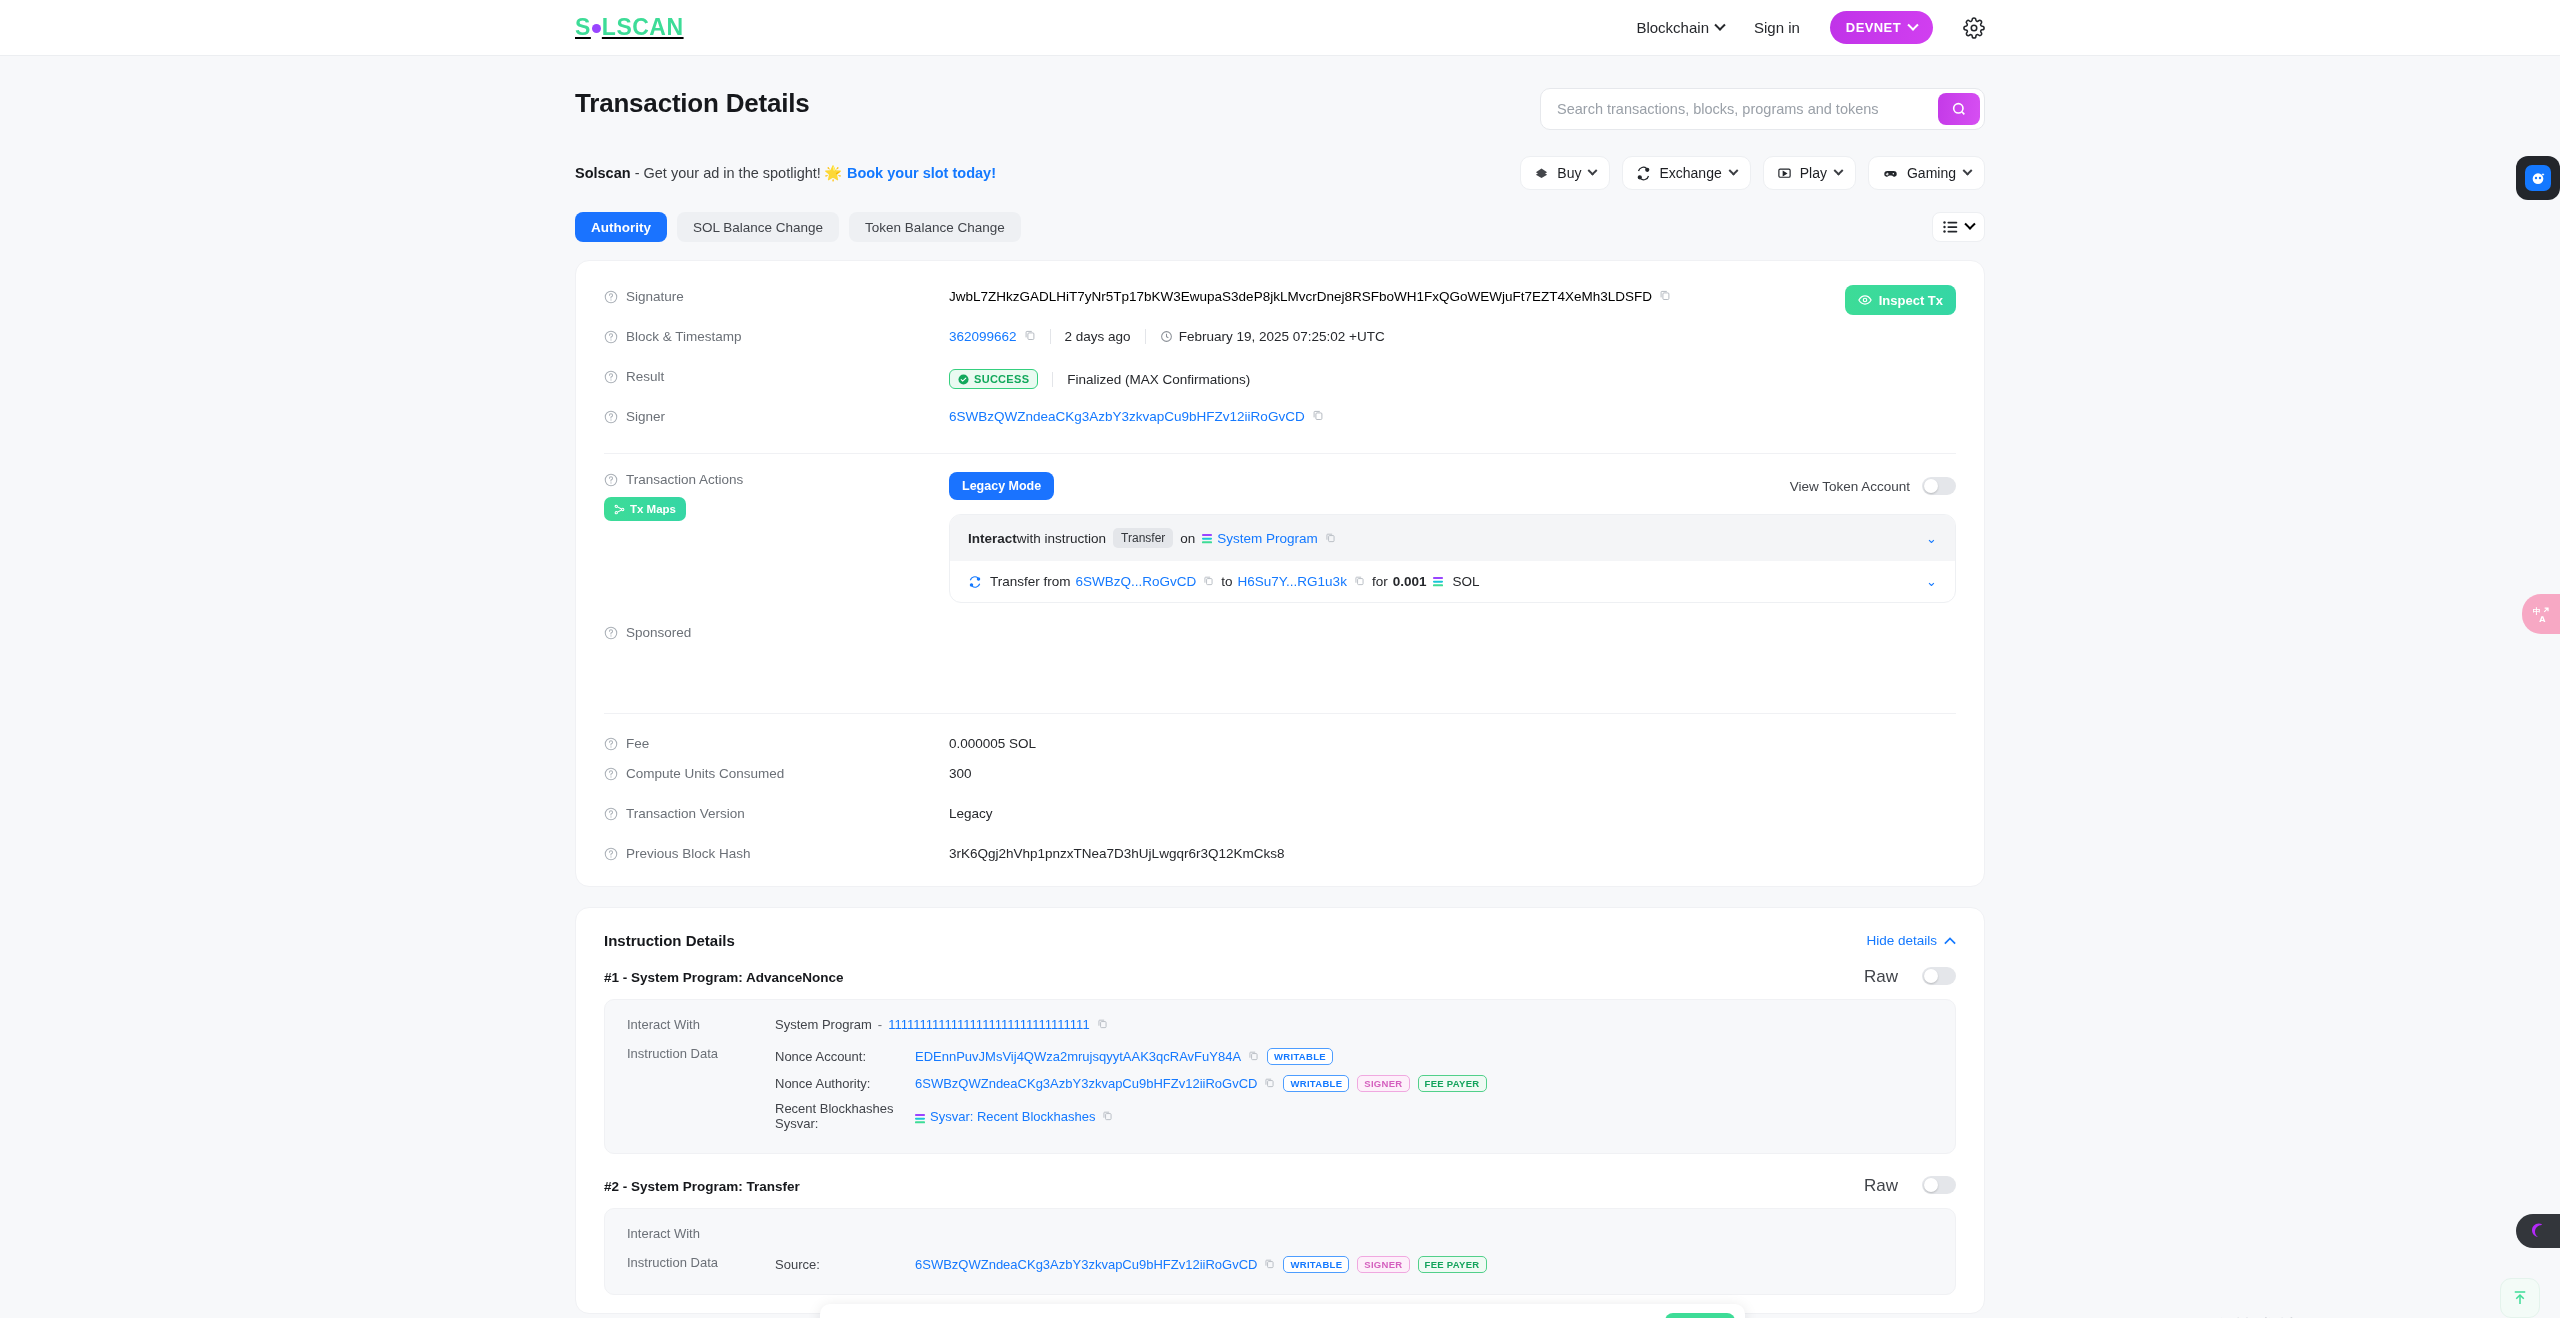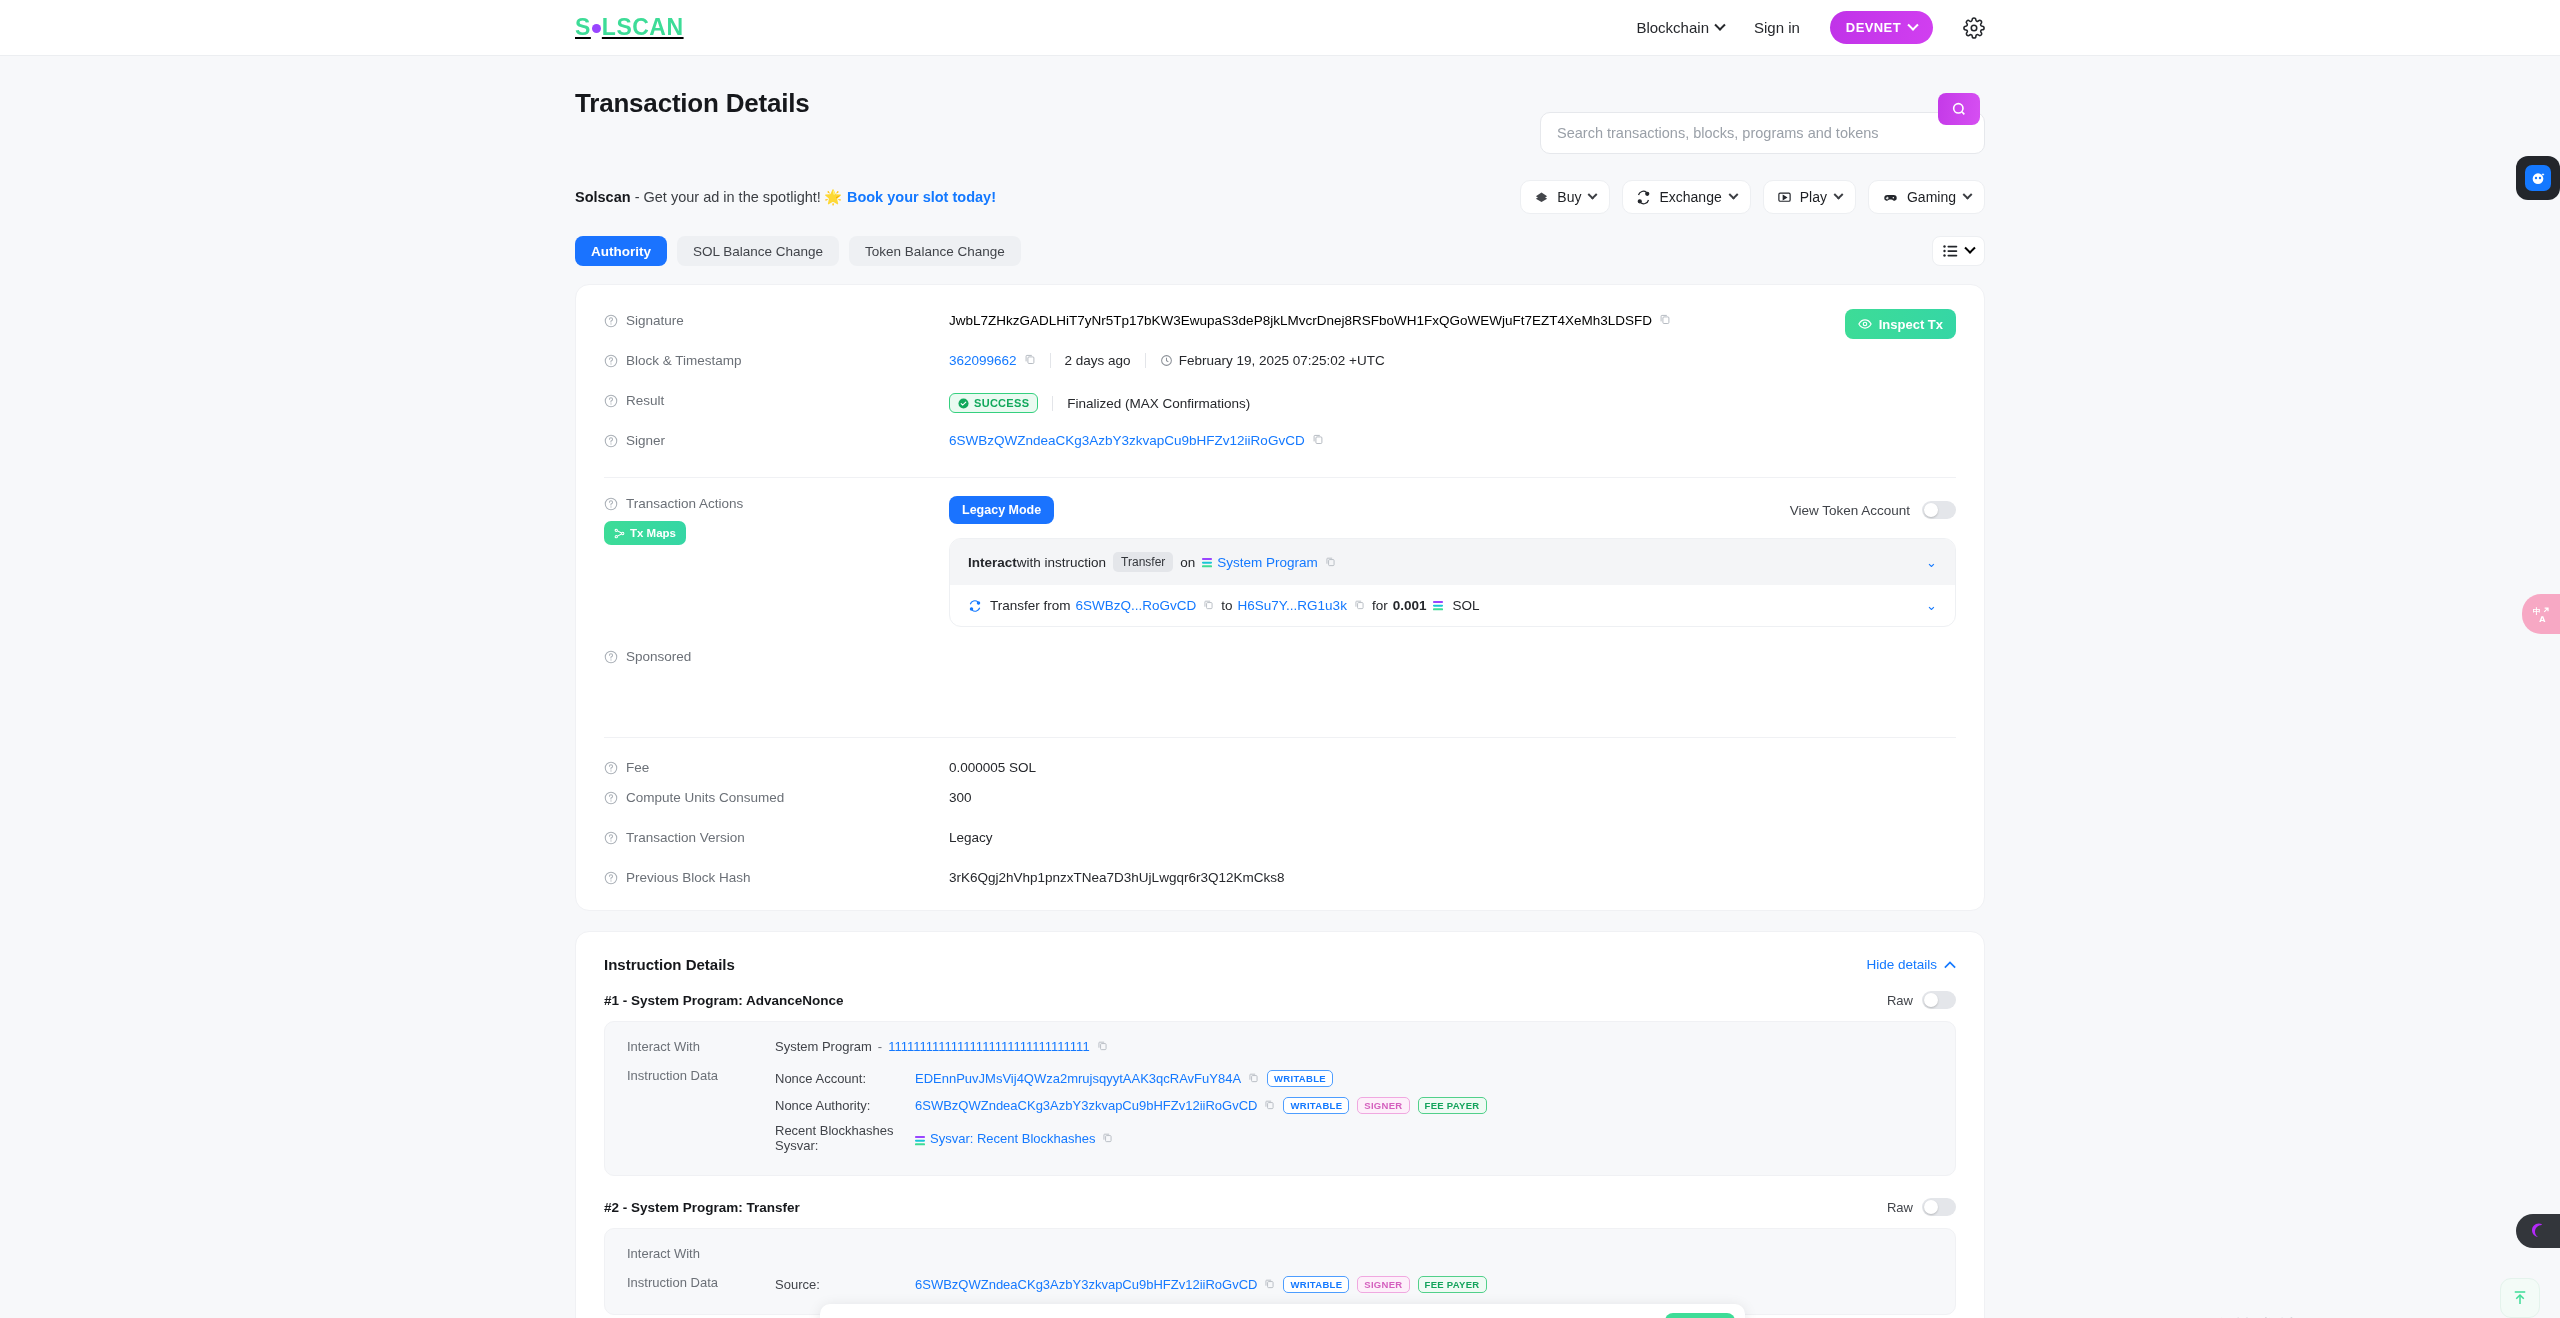--- a/index.html
+++ b/index.html
@@ -43,21 +43,20 @@
   .page { width: 2560px; position: relative; }
   .container { width: 1410px; margin: 0 auto; position: relative; }
 
   .title-row { display:flex; align-items:flex-start; padding-top: 32px; }
   .page-title { font-size: 26px; font-weight: 600; color: #16181c; letter-spacing:-.2px; }
   .search-wrap { margin-left: auto; width: 445px; position: relative; }
   .search-box {
     width: 100%; height: 42px; border: 1px solid #e6e8ec; border-radius: 10px;
     background:#fff; padding: 0 58px 0 16px; font-size: 14.5px; color:#2b2d31;
     font-family: "Liberation Sans", sans-serif;
-    margin-top: 24px;
   }
   .search-box::placeholder { color: #9aa0a8; }
   .search-btn {
     position:absolute; right:5px; top:5px; width:42px; height:32px; border-radius:8px;
     background: linear-gradient(95deg,#c43ae8,#d64ff2); border:none; cursor:pointer;
     display:flex; align-items:center; justify-content:center;
   }
 
   .ad-row { display:flex; align-items:center; margin-top: 26px; }
   .ad-text { font-size: 14.5px; color: #3b3e43; }
@@ -130,21 +129,21 @@
   .chip-gray { background:#e4e6ea; border-radius:5px; padding:3px 8px; font-size:12px; color:#33363b; margin:0 7px; }
   .dchev { margin-left:auto; color:#1479ff; font-size:13px; line-height:1; cursor:pointer; }
   .prog-ico { display:inline-block; width:10px; height:11px; margin-right:5px; vertical-align:-1px; }
 
   .instr-header { display:flex; align-items:center; padding: 24px 28px 0; }
   .instr-title { font-size: 15px; font-weight:600; color:#16181c; }
   .hide-details { margin-left:auto; color:#1479ff; font-size:13.5px; display:flex; align-items:center; gap:7px; cursor:pointer; }
 
   .instr-sub { display:flex; align-items:center; padding: 18px 28px 0; }
   .instr-sub-title { font-size:13.5px; font-weight:700; color:#16181c; }
-  .raw-wrap { margin-left:auto; display:flex; align-items:center; gap:9px; font-size:13px; color:#41444a; }
+  .raw-wrap { margin-left:auto; display:flex; gap:24px; font-size:17px; color:#41444a; }
 
   .instr-box { margin: 12px 28px 0; background:#f7f8fa; border:1px solid #f0f1f4; border-radius:10px; padding: 10px 0 14px; }
   .ibox-row { display:flex; padding: 7px 22px; align-items:flex-start; }
   .ibox-label { width: 148px; flex:none; font-size:13px; color:#6b7077; }
   .ibox-sublabel { width: 140px; flex:none; font-size:13px; color:#41444a; }
   .ibox-val { flex:1; font-size:13px; color:#26282c; display:flex; align-items:center; flex-wrap:wrap; }
 
   .tag { font-size:9.5px; font-weight:700; border-radius:5px; padding:2px 6px; margin-left:8px; letter-spacing:.3px; }
   .tag-writable { border:1px solid #4d9dff; color:#1479ff; background:#fff; }
   .tag-signer { border:1px solid #f0a8e0; color:#d45fbe; background:#fdeffa; }

